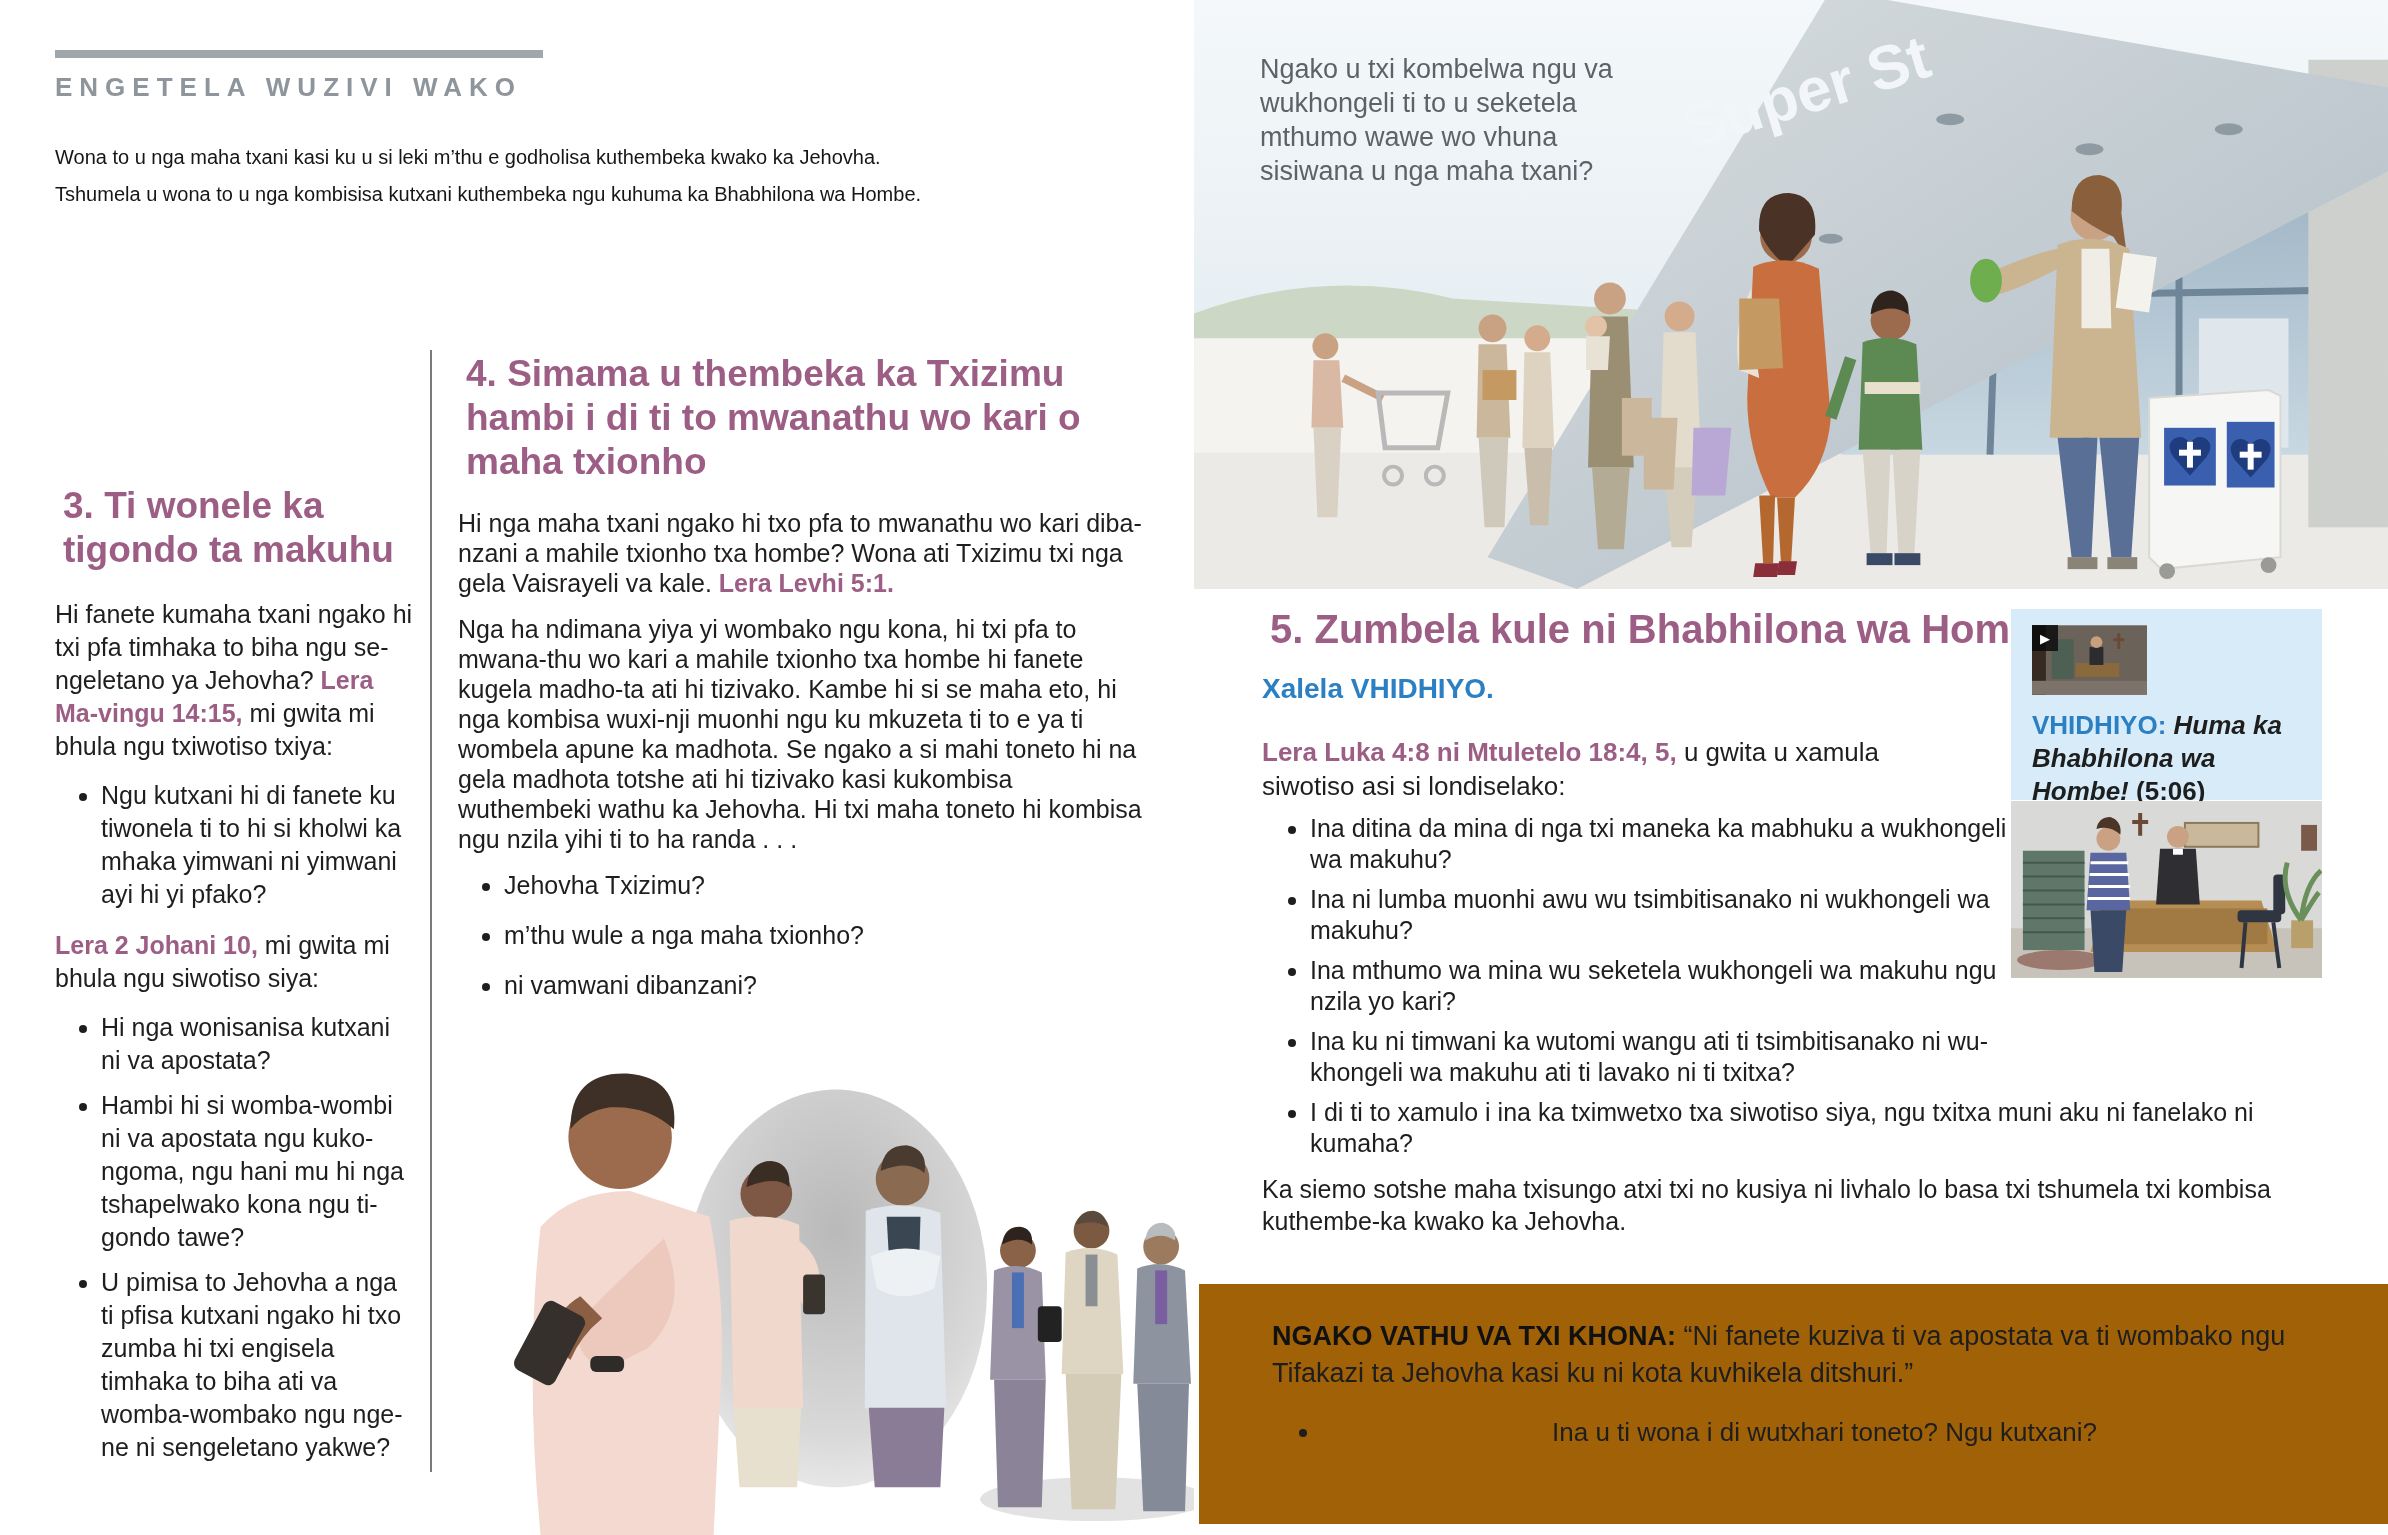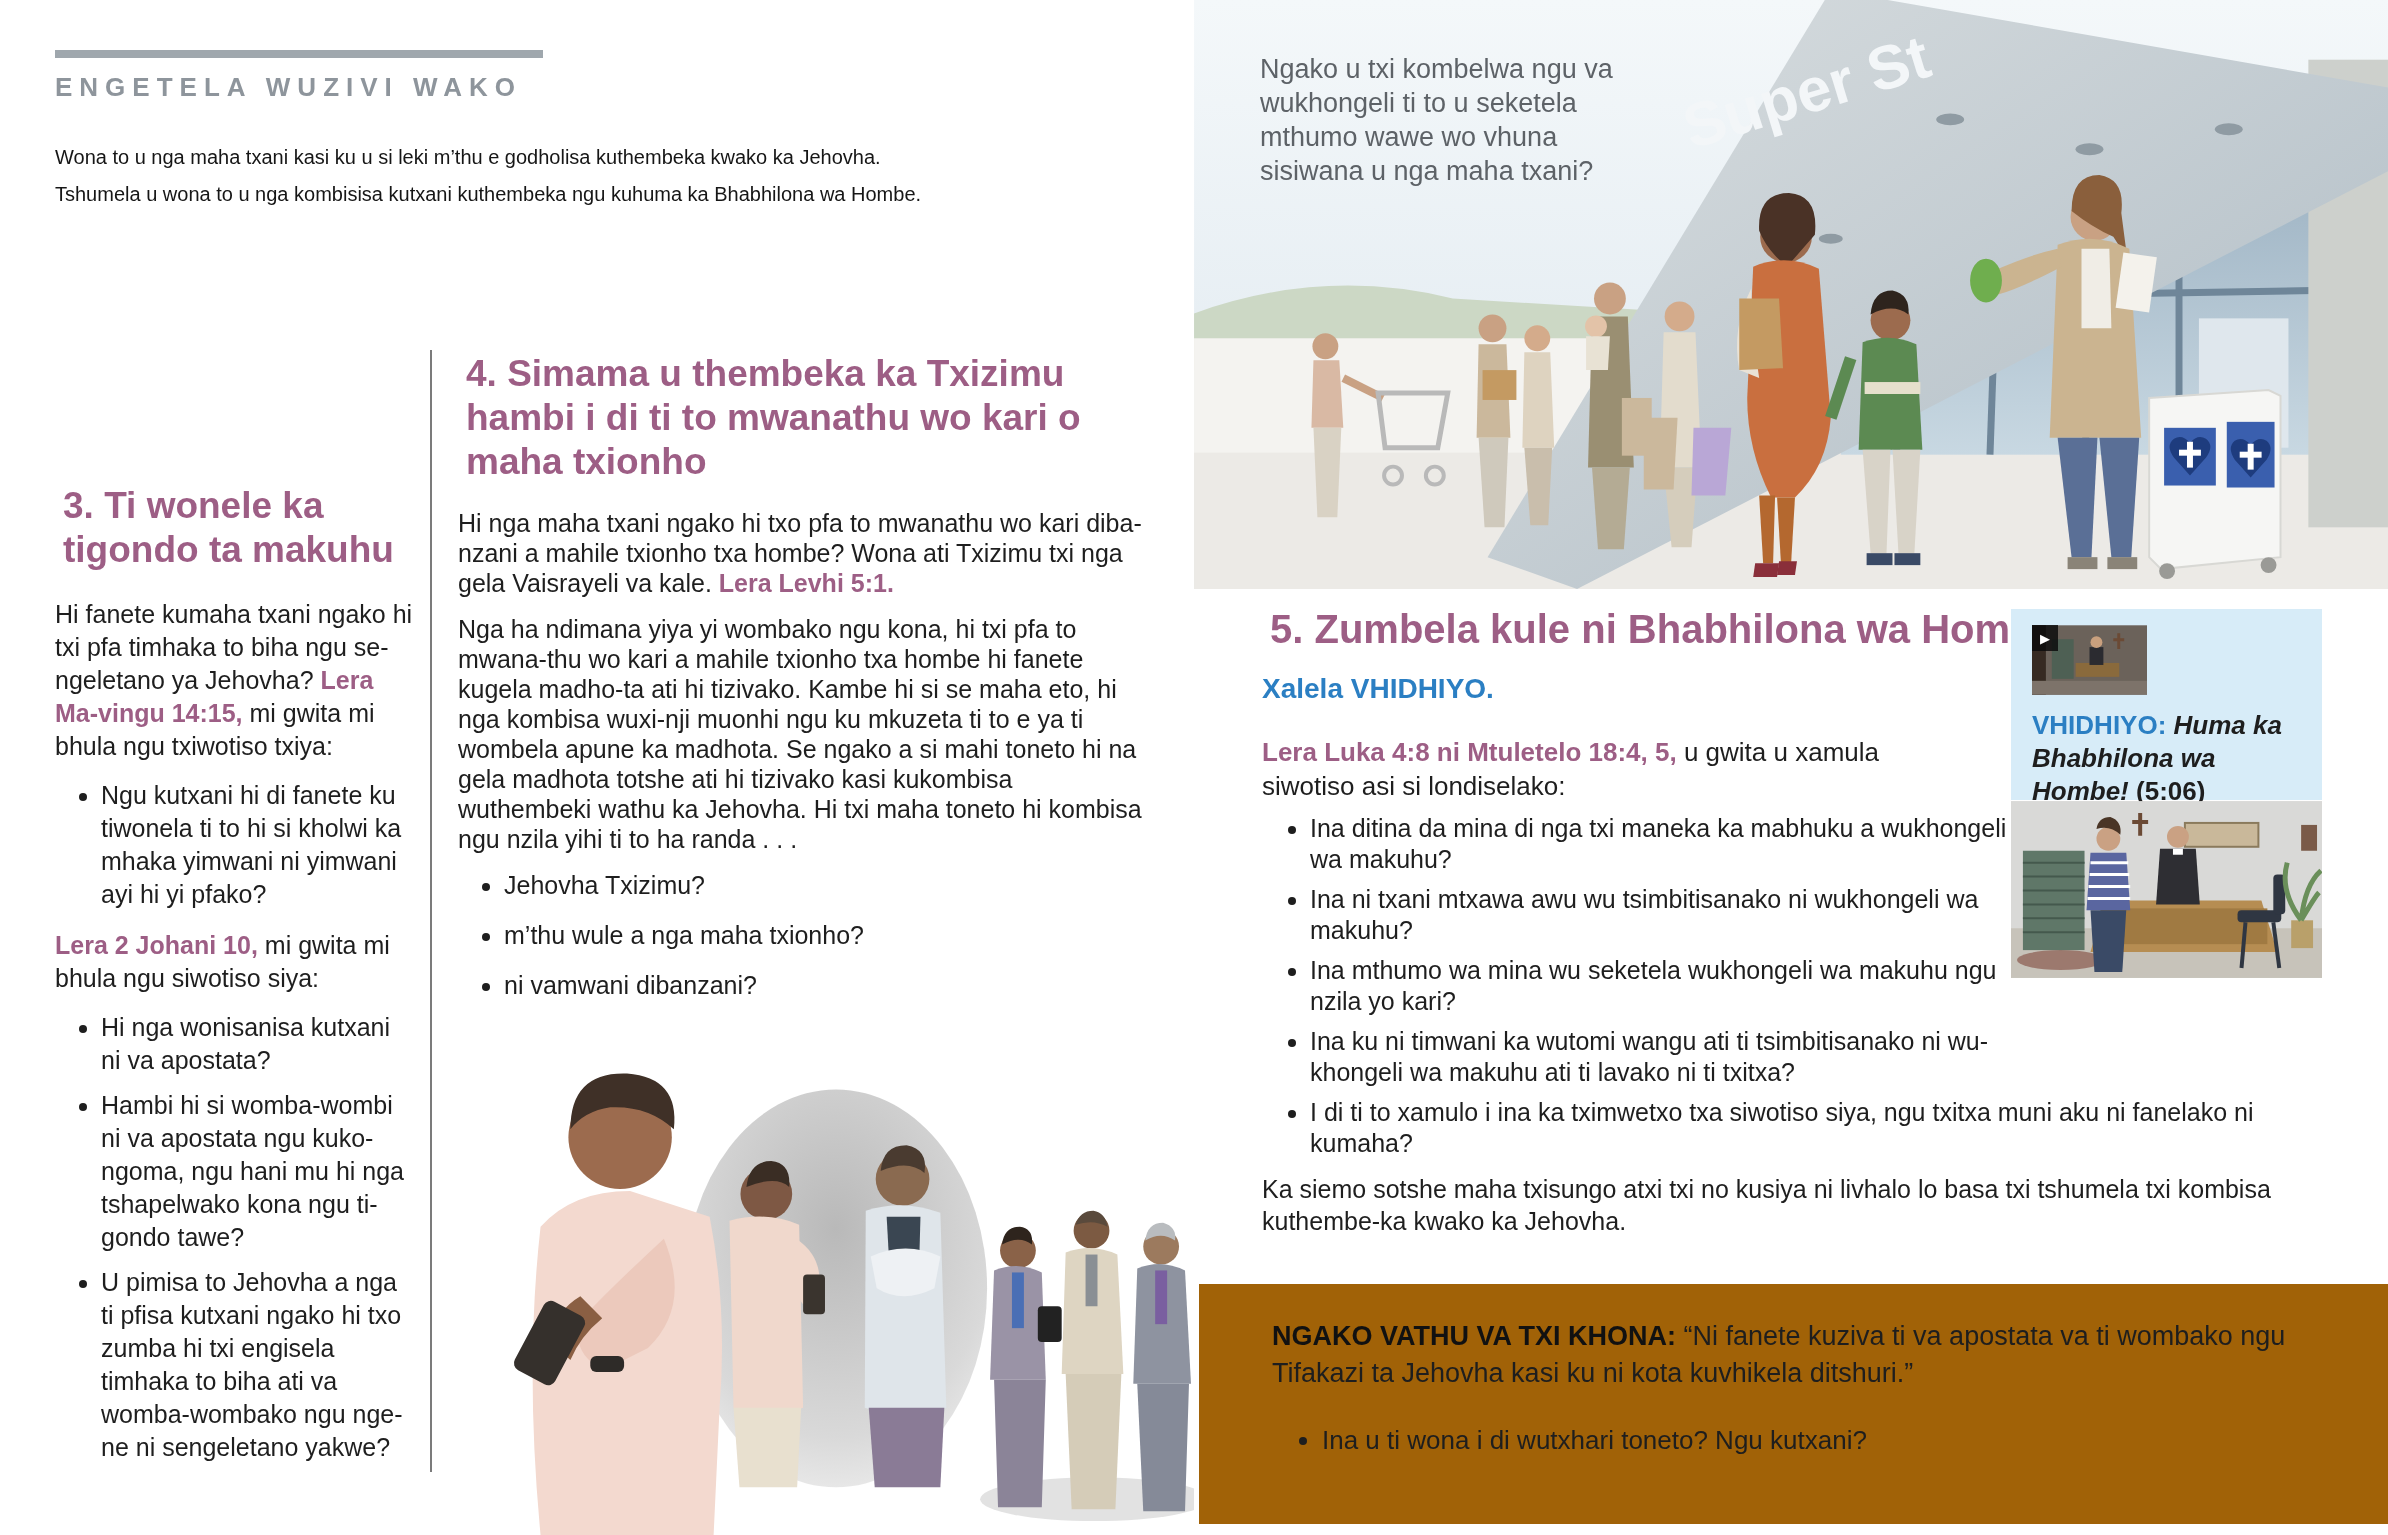--- a/index.html
+++ b/index.html
@@ -62,21 +62,21 @@
   .video-caption .vlabel{color:#2b7fc3;}
   .video-caption .vtitle{font-style:italic;}
 
   .office-fig{left:2011px;top:801px;width:311px;height:177px;}
 
   
   .bottom-box{left:1199px;top:1284px;width:1189px;height:240px;background:#a16207;}
   .bb-inner{position:absolute;left:73px;top:34px;width:1055px;}
   .bb-line{font-size:27px;line-height:37px;}
   .bb-title{font-weight:bold;color:#111;}
-  .bottom-box ul{margin-top:32px;padding-left:50px;}
+  .bottom-box ul{margin-top:24px;padding-left:50px;text-align:center;}
   .bottom-box li{font-size:26px;line-height:33px;}
 </style>
 </head>
 <body>
 
 <div class="abs kicker-rule"></div>
 <div class="abs kicker-title">ENGETELA WUZIVI WAKO</div>
 <div class="abs intro">Wona to u nga maha txani kasi ku u si leki m’thu e godholisa kuthembeka kwako ka Jehovha. Tshumela u wona to u nga kombisisa kutxani kuthembeka ngu kuhuma ka Bhabhilona wa Hombe.</div>
 
 <div class="abs divider"></div>
@@ -304,21 +304,21 @@
   </svg>
 </div>
 <div class="abs store-caption">Ngako u txi kombelwa ngu va wukhongeli ti to u seketela mthumo wawe wo vhuna sisiwana u nga maha txani?</div>
 
 <div class="abs sec5">
   <h2>5. Zumbela kule ni Bhabhilona wa Hombe</h2>
   <div class="watch">Xalela VHIDHIYO.</div>
   <p class="lead"><span class="scripture">Lera Luka 4:8 ni Mtuletelo 18:4, 5,</span><span> u gwita u xamula siwotiso asi si londiselako:</span></p>
   <ul>
     <li>Ina ditina da mina di nga txi maneka ka mabhuku a wukhongeli wa makuhu?</li>
-    <li>Ina ni txani mtxawa awu wu tsimbitisanako ni wukhongeli wa makuhu?</li>
+    <li>Ina ni lumba muonhi awu wu tsimbitisanako ni wukhongeli wa makuhu?</li>
     <li>Ina mthumo wa mina wu seketela wukhongeli wa makuhu ngu nzila yo kari?</li>
     <li>Ina ku ni timwani ka wutomi wangu ati ti tsimbitisanako ni wu-khongeli wa makuhu ati ti lavako ni ti txitxa?</li>
     <li class="wide">I di ti to xamulo i ina ka tximwetxo txa siwotiso siya, ngu txitxa muni aku ni fanelako ni kumaha?</li>
   </ul>
   <p class="closing">Ka siemo sotshe maha txisungo atxi txi no kusiya ni livhalo lo basa txi tshumela txi kombisa kuthembe-ka kwako ka Jehovha.</p>
 </div>
 
 <div class="abs video-box">
   <div class="video-thumb">
     <svg width="115" height="70" viewBox="0 0 116 70">

